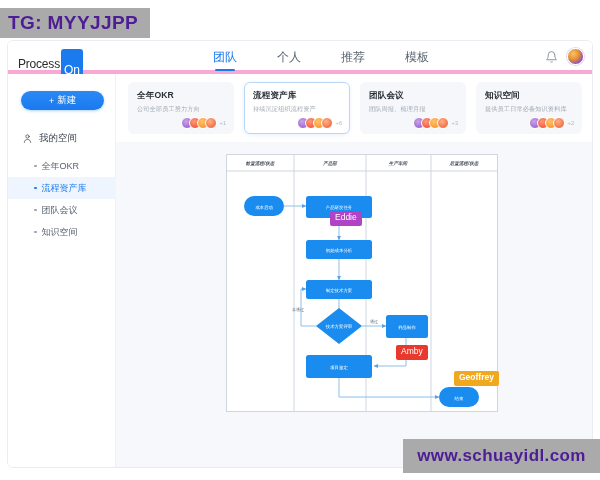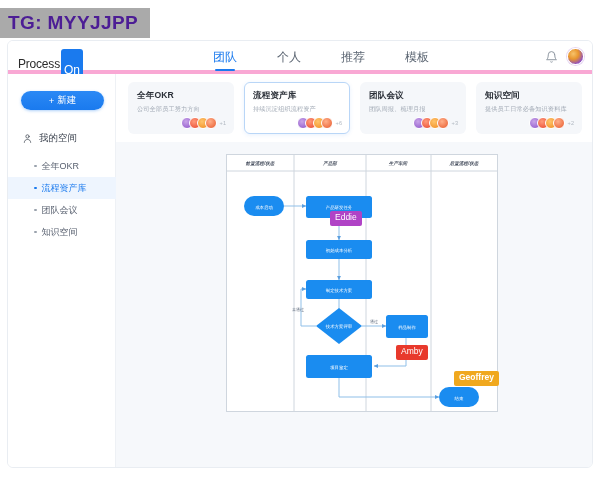--- a/index.html
+++ b/index.html
@@ -136,20 +136,21 @@
   .tag-eddie { background:#b043c6; }
   .tag-amby { background:#e8392c; }
   .tag-geoffrey { background:#f0a81e;font-weight:bold; }
 </style>
 </head>
 <body>
 
 <div class="app">
 
   <div class="wm wm-tl">TG: MYYJJPP</div>
+  <div class="wm wm-br">www.schuayidl.com</div>
 
   <div class="win">
 
     <div class="topbar">
       <div class="logo">
         <span class="t1">Process</span>
         <span class="t2">On</span>
       </div>
 
       <div class="tabs">

